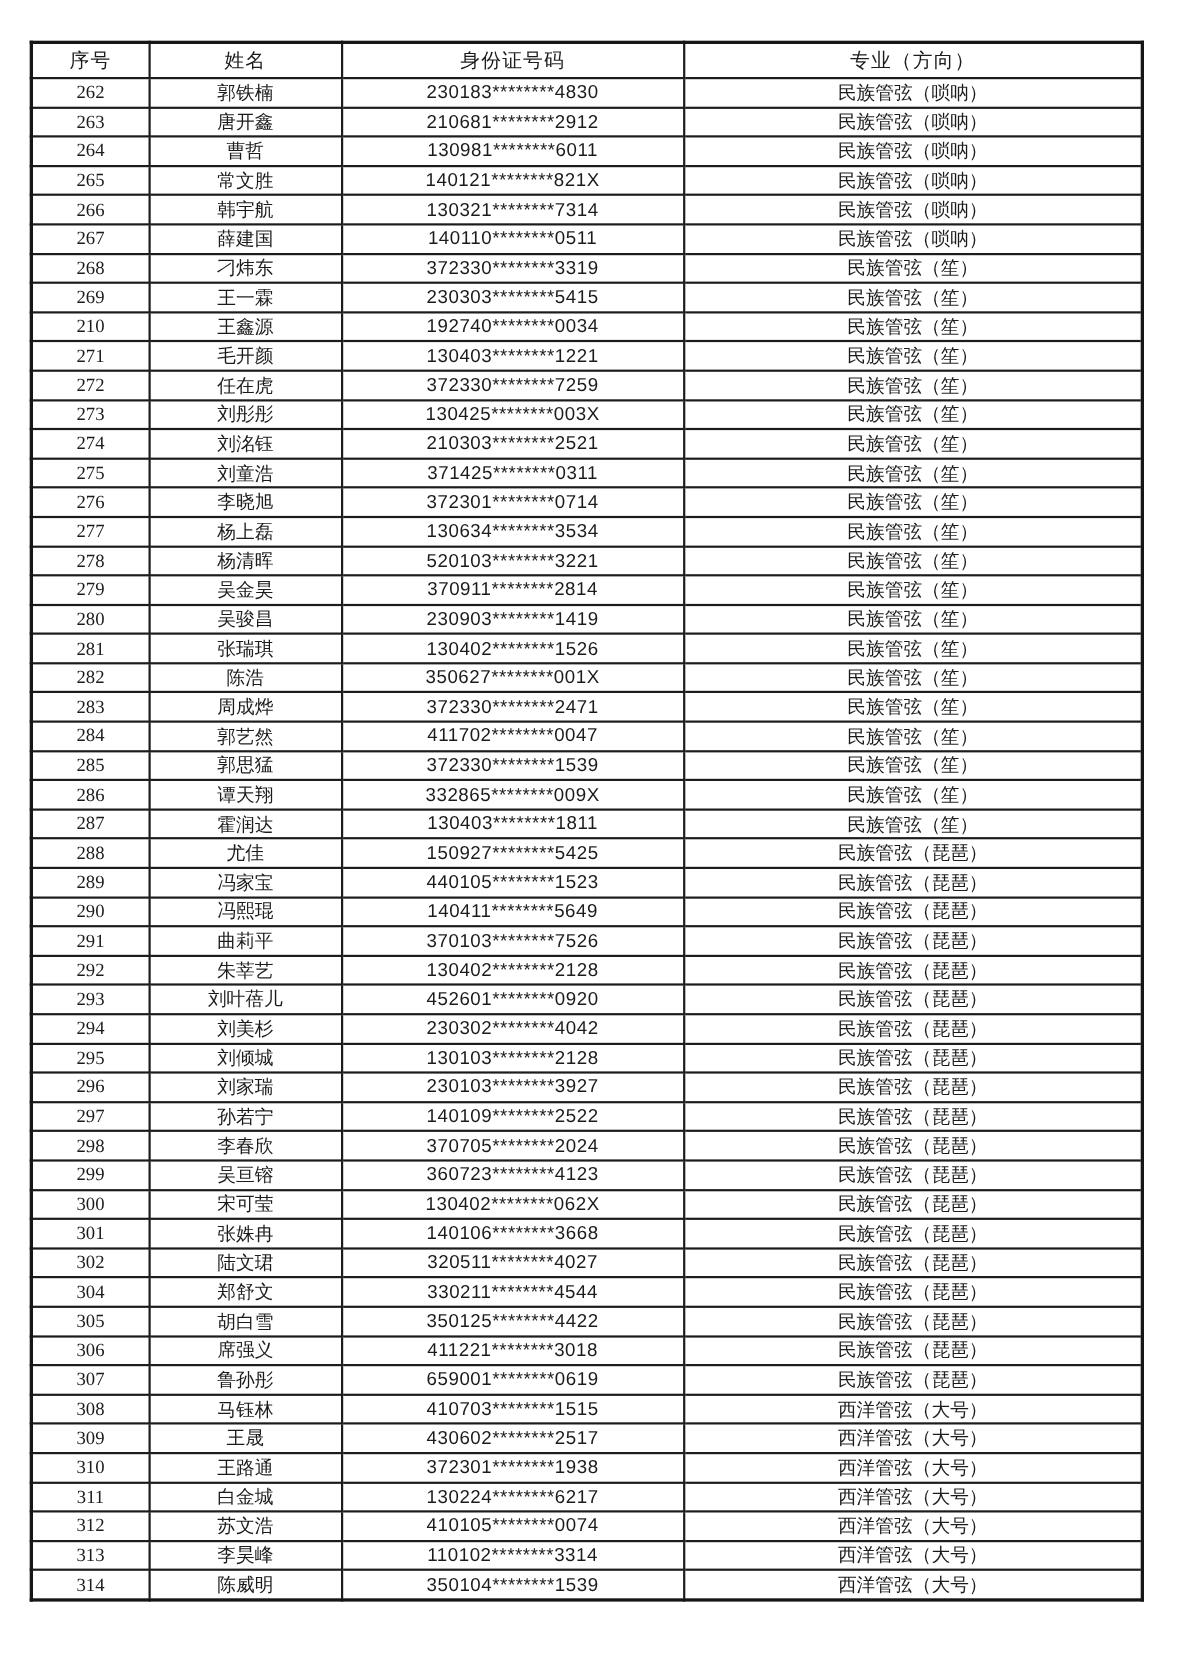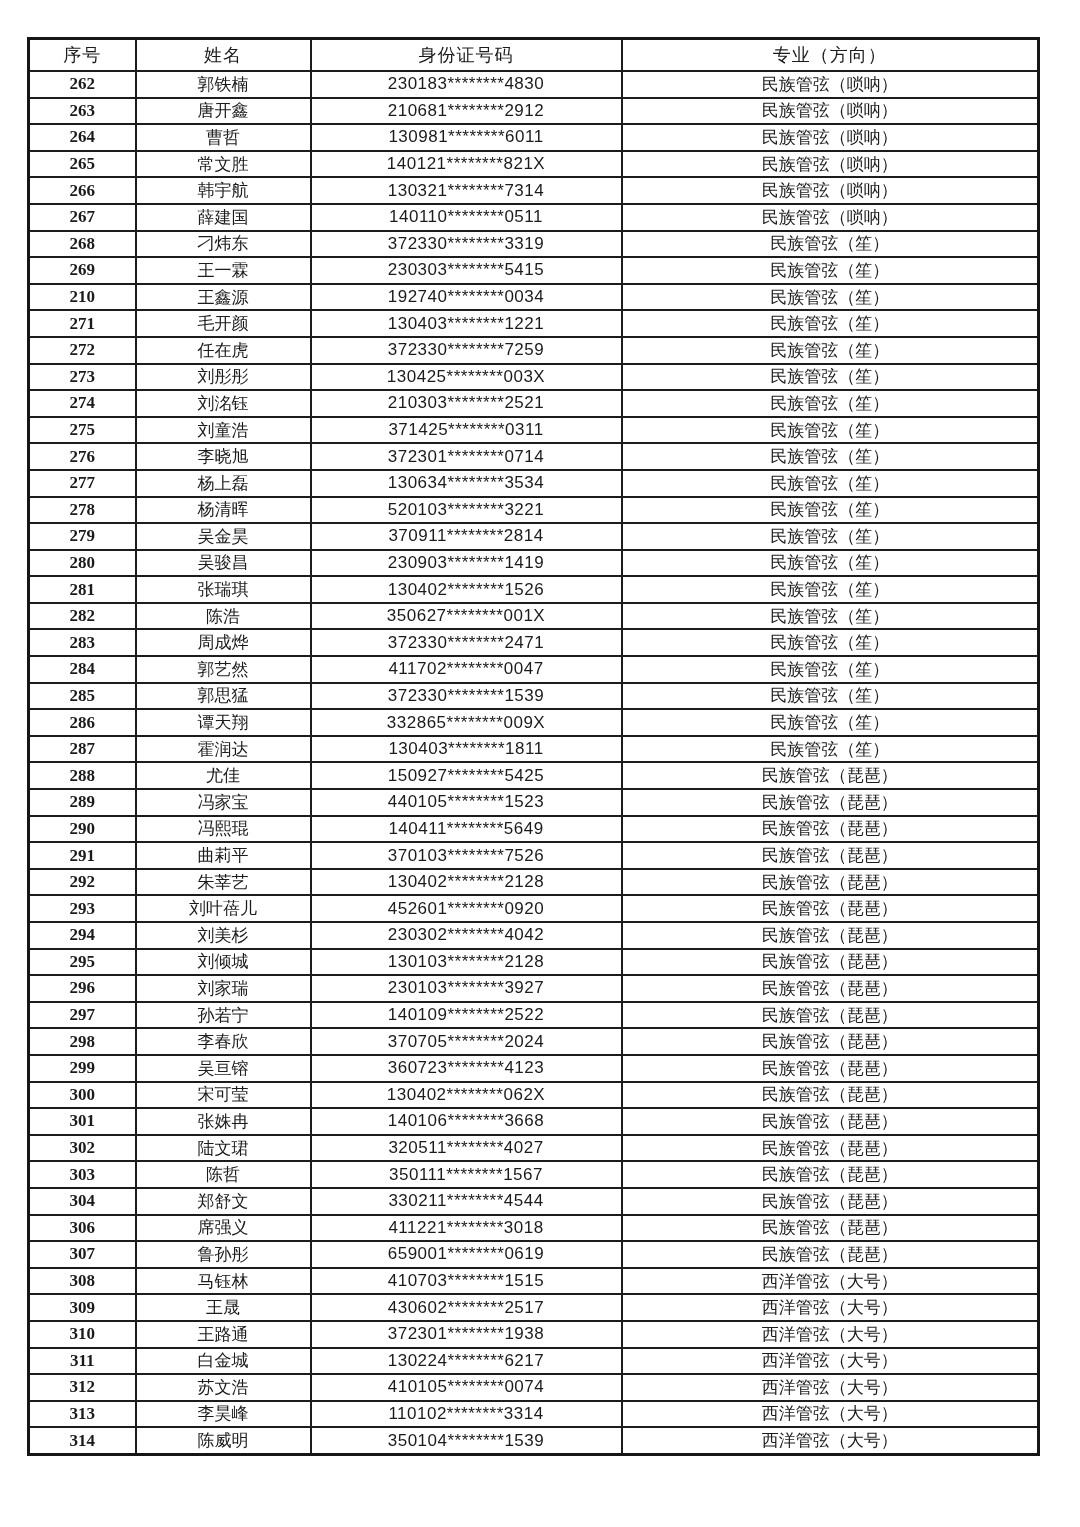--- a/index.html
+++ b/index.html
@@ -40,21 +40,21 @@
   table.roster th {
     height: 30px;
     font-size: 18px;
     font-weight: normal;
     letter-spacing: 1px;
   }
   table.roster td {
     height: 24.6px;
     font-size: 17px;
   }
-  td.c0 { font-size: 18px; font-weight: bold; }
+  td.c0 { font-size: 18px; }
   td.c2 {
     font-size: 18px;
     letter-spacing: 0.5px;
     font-family: "Liberation Sans", "DejaVu Sans", sans-serif;
     font-stretch: condensed;
     border-radius: 13px;
   }
   col.w0 { width: 107px; }
   col.w1 { width: 175px; }
   col.w2 { width: 311px; }
@@ -320,29 +320,29 @@
           <td class="c2">140106********3668</td>
           <td class="c3">民族管弦（琵琶）</td>
         </tr>
         <tr>
           <td class="c0">302</td>
           <td class="c1">陆文珺</td>
           <td class="c2">320511********4027</td>
           <td class="c3">民族管弦（琵琶）</td>
         </tr>
         <tr>
-          <td class="c0">303</td>
-          <td class="c1">陈哲</td>
-          <td class="c2">350111********1567</td>
-          <td class="c3">民族管弦（琵琶）</td>
-        </tr>
-        <tr>
           <td class="c0">304</td>
           <td class="c1">郑舒文</td>
           <td class="c2">330211********4544</td>
+          <td class="c3">民族管弦（琵琶）</td>
+        </tr>
+        <tr>
+          <td class="c0">305</td>
+          <td class="c1">胡白雪</td>
+          <td class="c2">350125********4422</td>
           <td class="c3">民族管弦（琵琶）</td>
         </tr>
         <tr>
           <td class="c0">306</td>
           <td class="c1">席强义</td>
           <td class="c2">411221********3018</td>
           <td class="c3">民族管弦（琵琶）</td>
         </tr>
         <tr>
           <td class="c0">307</td>

